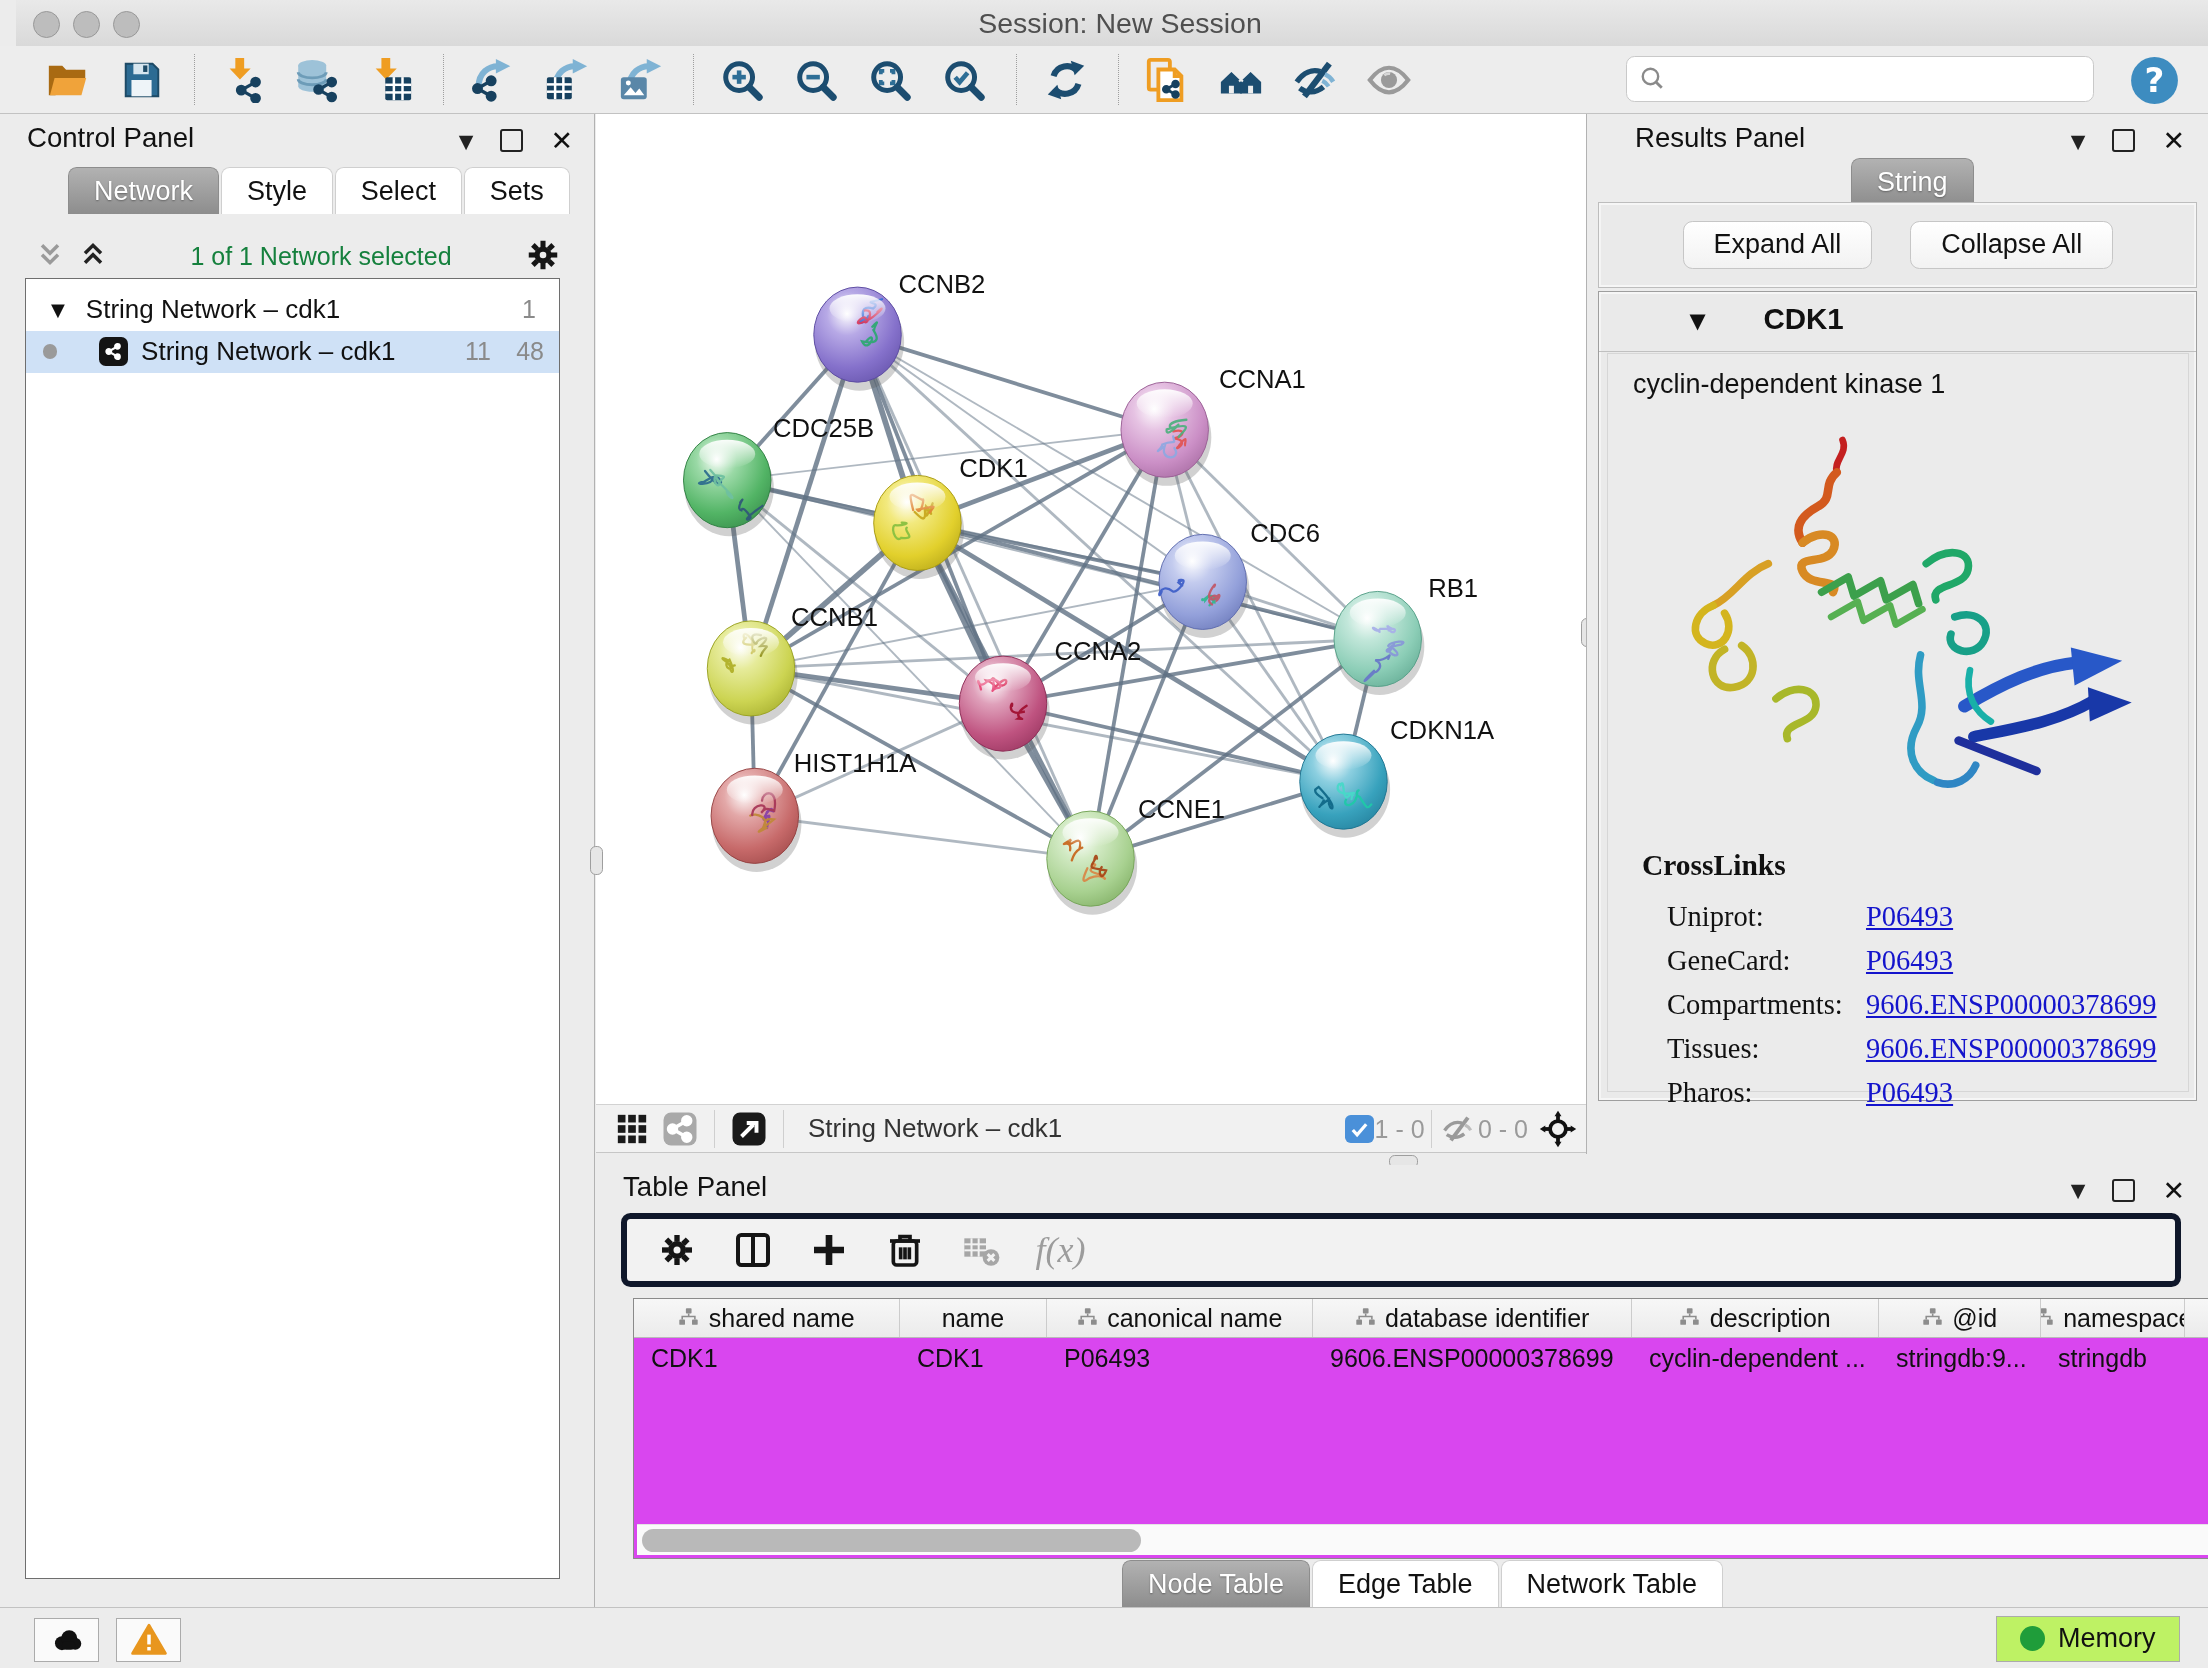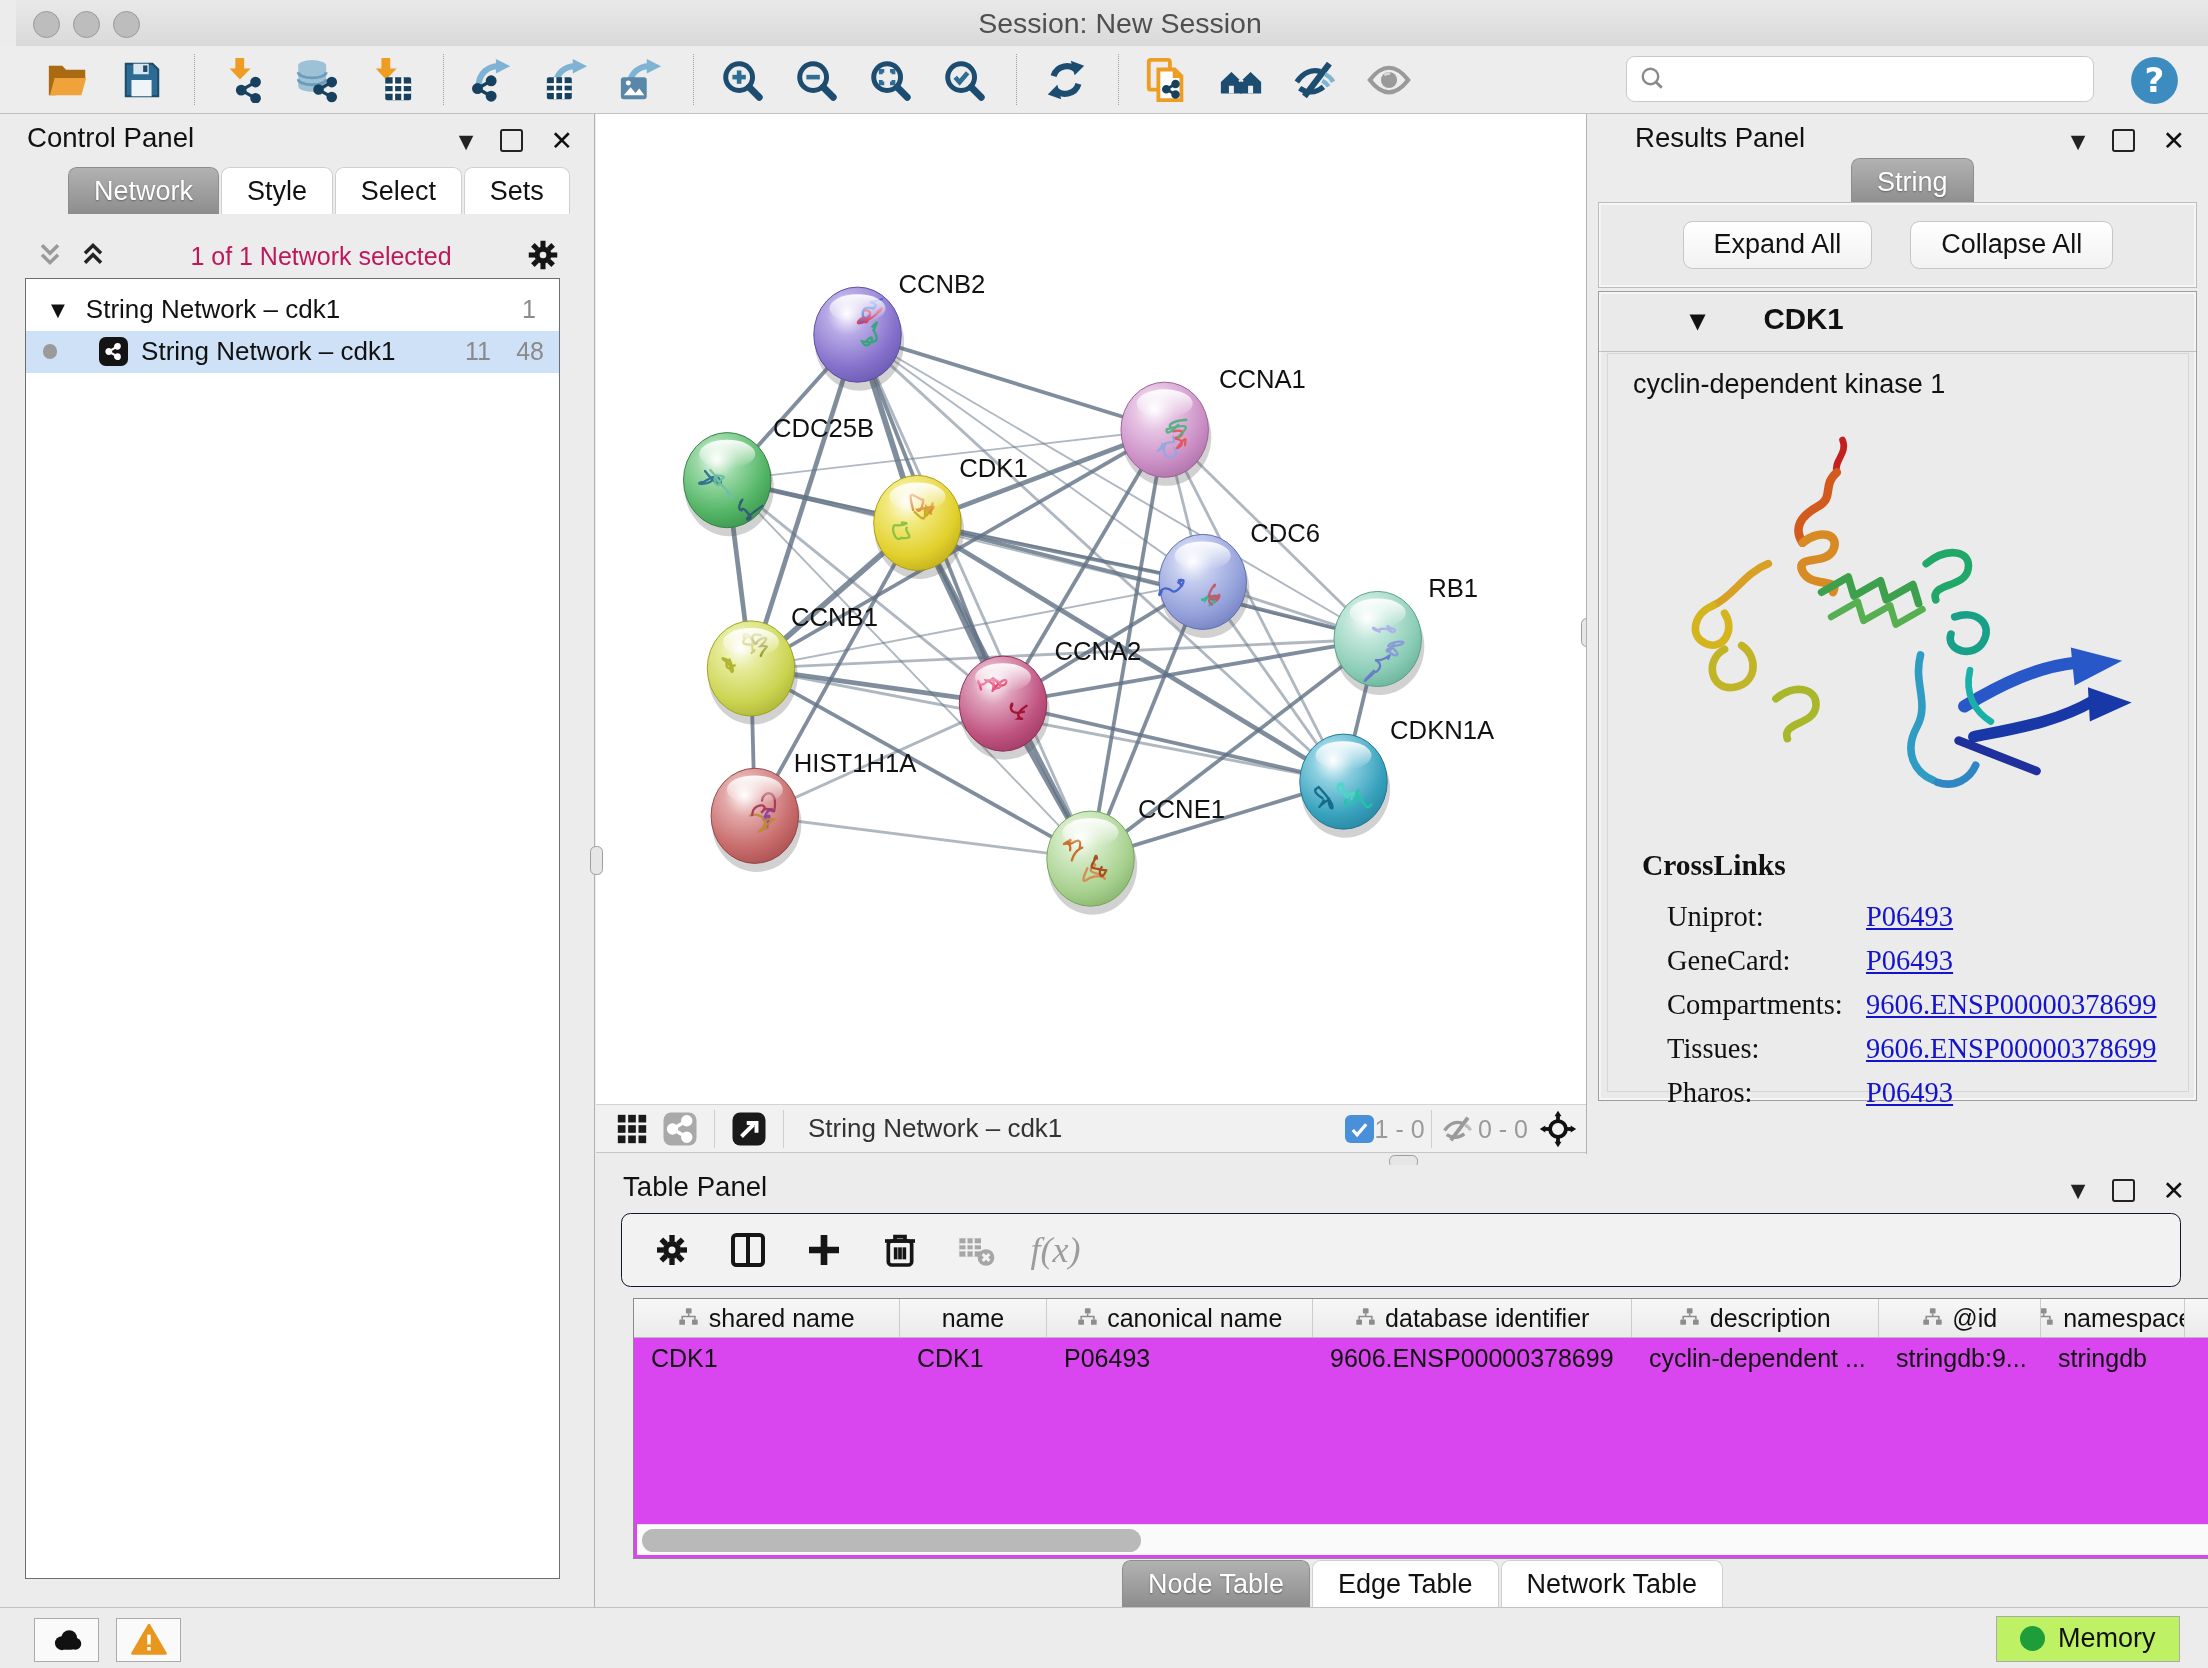--- a/index.html
+++ b/index.html
@@ -34,21 +34,21 @@
   .tab.active{background:linear-gradient(#b2b2b2,#8d8d8d);color:#fff;border-color:#8d8d8d;
     text-shadow:0 1px 1.9px rgba(0,0,0,.35);}
   
   .control-panel{position:absolute;left:0;top:114px;width:595px;height:1493px;background:#ececec;
     border-right:1px solid #b2b2b2;box-sizing:border-box;}
   .cp-title{left:27px;top:7.6px;}
   .cp-controls{right:21px;top:11.4px;}
   .cp-tabs{position:absolute;left:68px;top:53px;display:flex;}
   .cp-toolrow{position:absolute;left:0;top:122px;width:100%;height:42px;}
   .cp-chevrons{position:absolute;left:34px;top:3.8px;display:flex;gap:11.4px;}
-  .cp-status{position:absolute;left:0;right:0;top:5.7px;text-align:center;font-size:25px;color:#be185d;padding-left:48px;}
+  .cp-status{position:absolute;left:0;right:0;top:5.7px;text-align:center;font-size:25px;color:#15803d;padding-left:48px;}
   .cp-gear{position:absolute;right:32px;top:0px;}
   .cp-list{position:absolute;left:25px;top:164px;width:535px;height:1301px;background:#fff;
     border:1.9px solid #6e6e6e;box-sizing:border-box;padding-top:9.5px;}
   .tree-row{position:relative;height:42px;font-size:26px;color:#111;display:flex;align-items:center;}
   .tree-row .count{position:absolute;font-size:25px;color:#8a8a8a;}
   .tree-caret{font-family:"DejaVu Sans",sans-serif;font-size:18px;color:#111;margin-left:25px;}
   .tree-row.selected{background:#cfe1f6;}
   .dot{width:14.3px;height:14.3px;border-radius:50%;background:#9a9a9a;margin-left:17px;}
   .share-badge{width:28.5px;height:28.5px;border-radius:6.7px;background:#141414;margin-left:42px;
     display:flex;align-items:center;justify-content:center;}
@@ -89,21 +89,21 @@
   .crosslinks{position:absolute;left:34px;top:495px;font-family:"Liberation Serif",serif;color:#111;}
   .cl-title{font-size:29.5px;font-weight:bold;margin-bottom:13.3px;}
   .cl-row{display:flex;height:44px;align-items:center;}
   .cl-label{width:224px;font-size:28.5px;padding-left:25px;box-sizing:border-box;}
   .cl-link{font-size:28.5px;color:#1414cc;text-decoration:underline;}
   
   .table-panel{position:absolute;left:596px;top:1165px;width:1612px;height:442px;background:#ececec;}
   .tp-title{left:27px;top:5.7px;}
   .tp-controls{right:23px;top:9.5px;}
   .tp-toolbar{position:absolute;left:25px;top:48px;width:1560px;height:74px;background:#f2f2f2;
-    border:1px solid #0f172a;border-radius:9.5px;display:flex;align-items:center;gap:34px;padding-left:28.5px;box-sizing:border-box;}
+    border:6px solid #0f172a;border-radius:9.5px;display:flex;align-items:center;gap:34px;padding-left:28.5px;box-sizing:border-box;}
   .tp-ic{width:42px;height:42px;display:flex;align-items:center;justify-content:center;}
   .fx{font-family:"Liberation Serif",serif;font-style:italic;font-size:36px;color:#9c9c9c;}
   .tp-table{position:absolute;left:25px;top:133px;width:1619px;height:261px;background:#d946ef;
     border:1.9px solid #8a8a8a;box-sizing:border-box;overflow:hidden;margin-left:12px;}
   .t-head{display:flex;height:38px;background:linear-gradient(#f7f7f7,#ebebeb);border-bottom:1px solid #b9b9b9;}
   .th{display:flex;align-items:center;justify-content:center;gap:9.5px;font-size:25px;color:#111;
     border-right:1px solid #cccccc;box-sizing:border-box;overflow:hidden;white-space:nowrap;flex:0 0 auto;}
   .t-row{display:flex;height:40px;}
   .td{display:flex;align-items:center;padding-left:17px;font-size:25px;color:#111;box-sizing:border-box;
     overflow:hidden;white-space:nowrap;flex:0 0 auto;}

